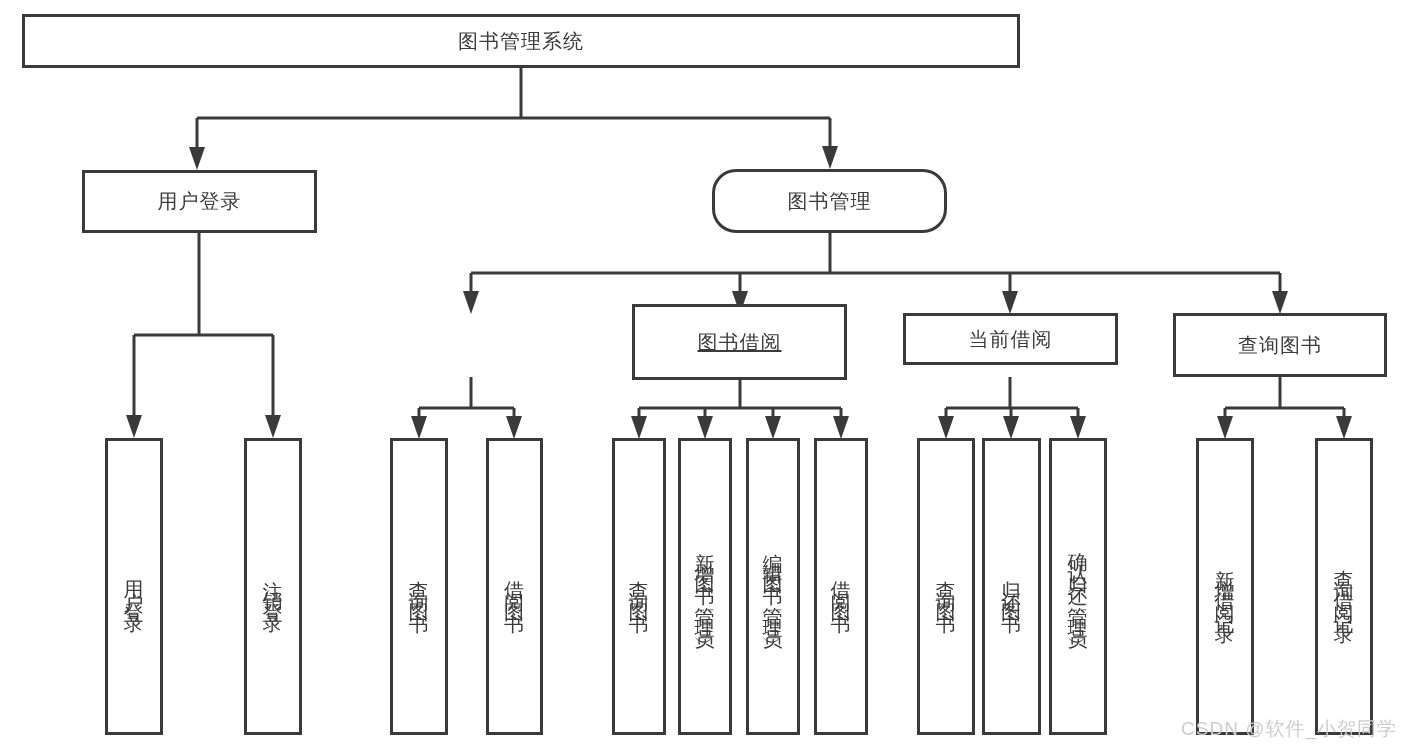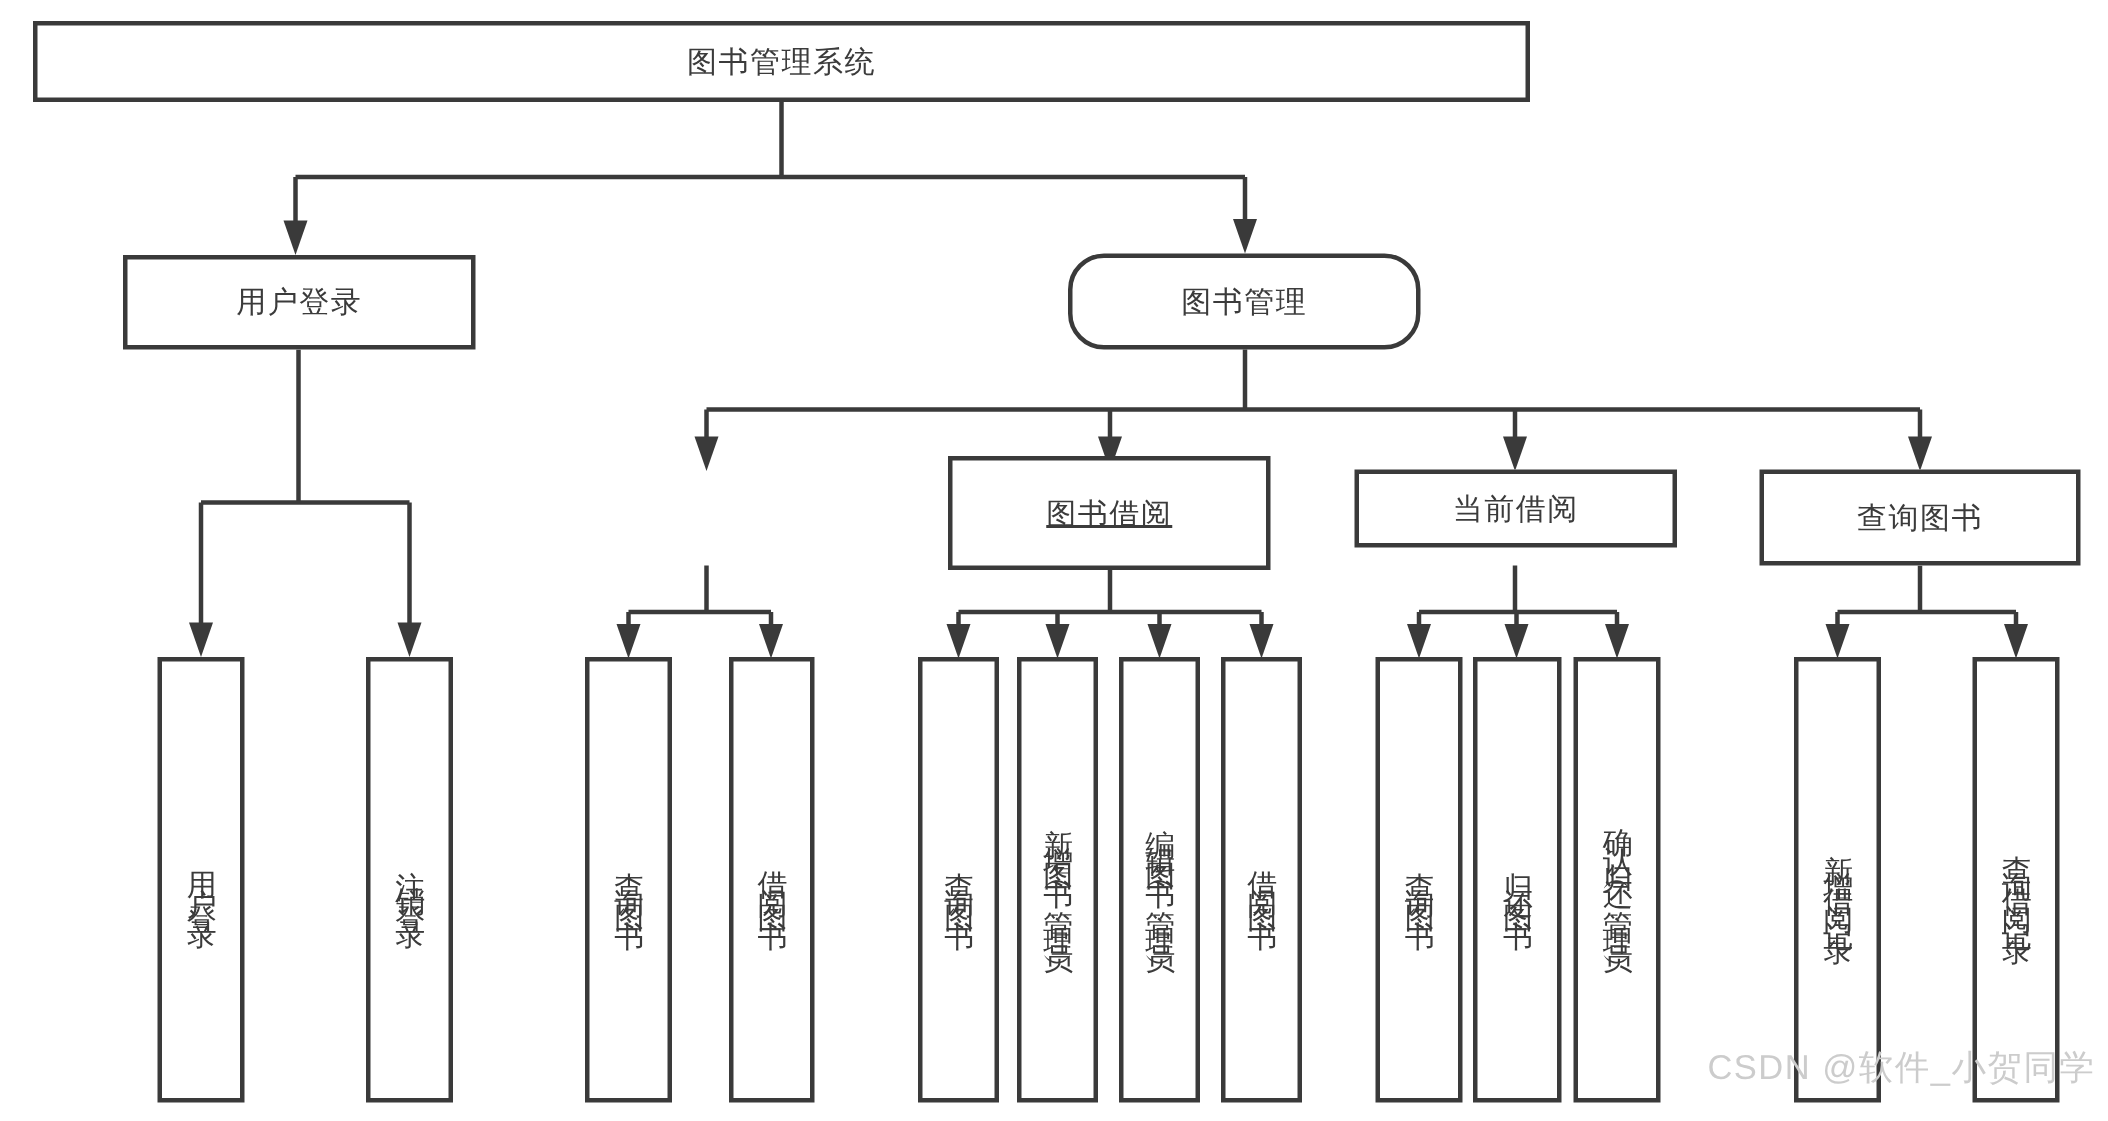--- a/index.html
+++ b/index.html
@@ -24,22 +24,22 @@
   .vbox span{
     writing-mode:vertical-rl;
     text-orientation:mixed;
     font-size:20px;
     letter-spacing:11px;
     color:#3b3b3b;
     line-height:1;
   }
   .watermark{
     position:absolute;
-    right:8px;bottom:20px;
-    font-size:23px;
+    right:8px;bottom:5px;
+    font-size:19px;
     color:#cccccc;
     z-index:3;
     letter-spacing:1px;
     white-space:nowrap;
     text-align:right;
   }
 </style>
 </head>
 <body>
 

